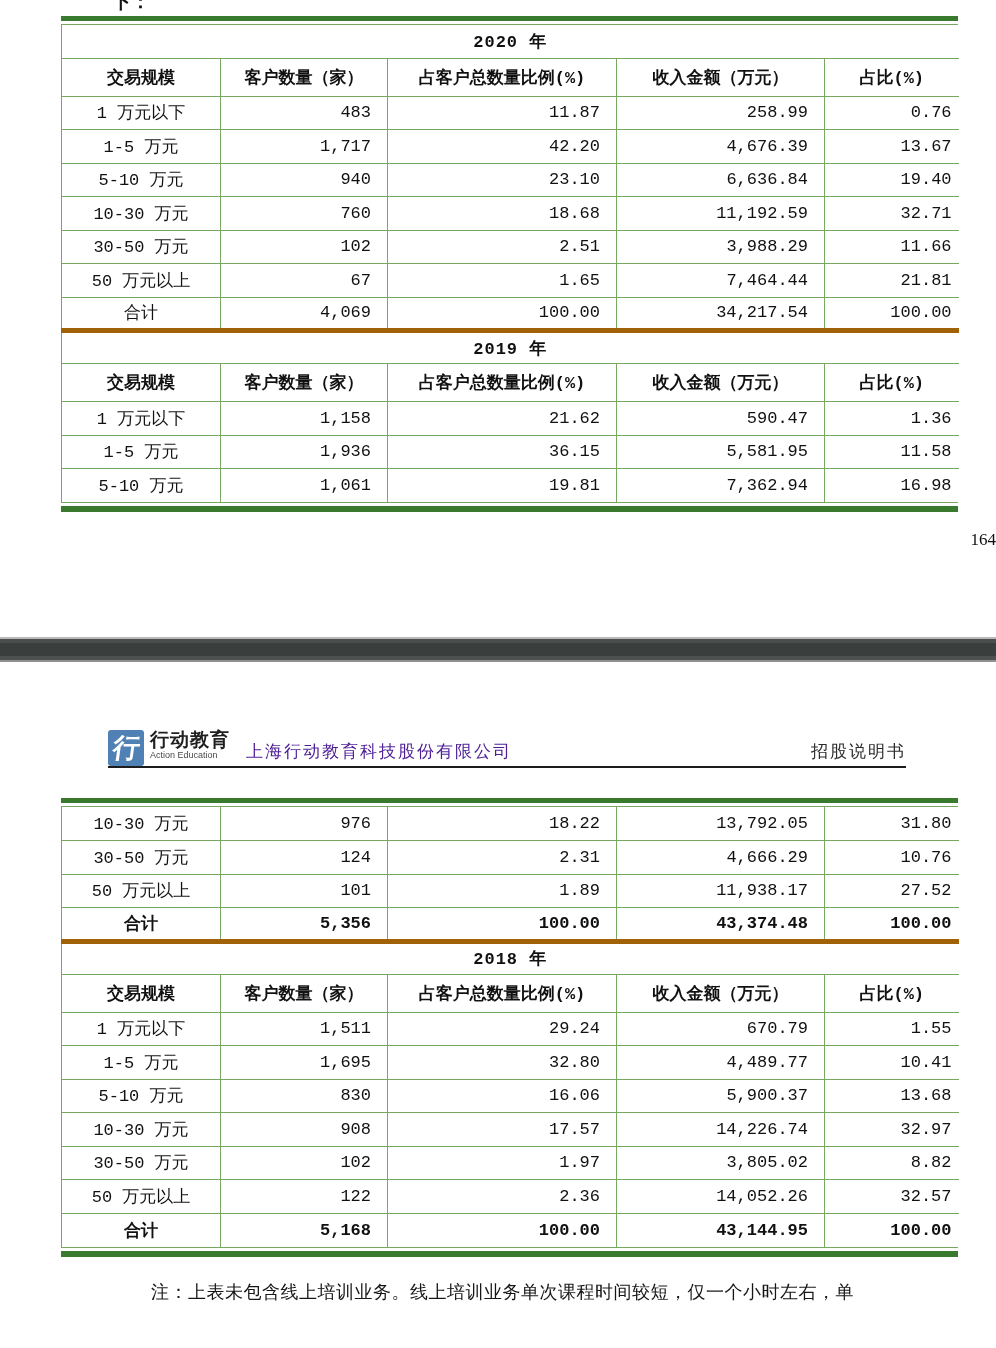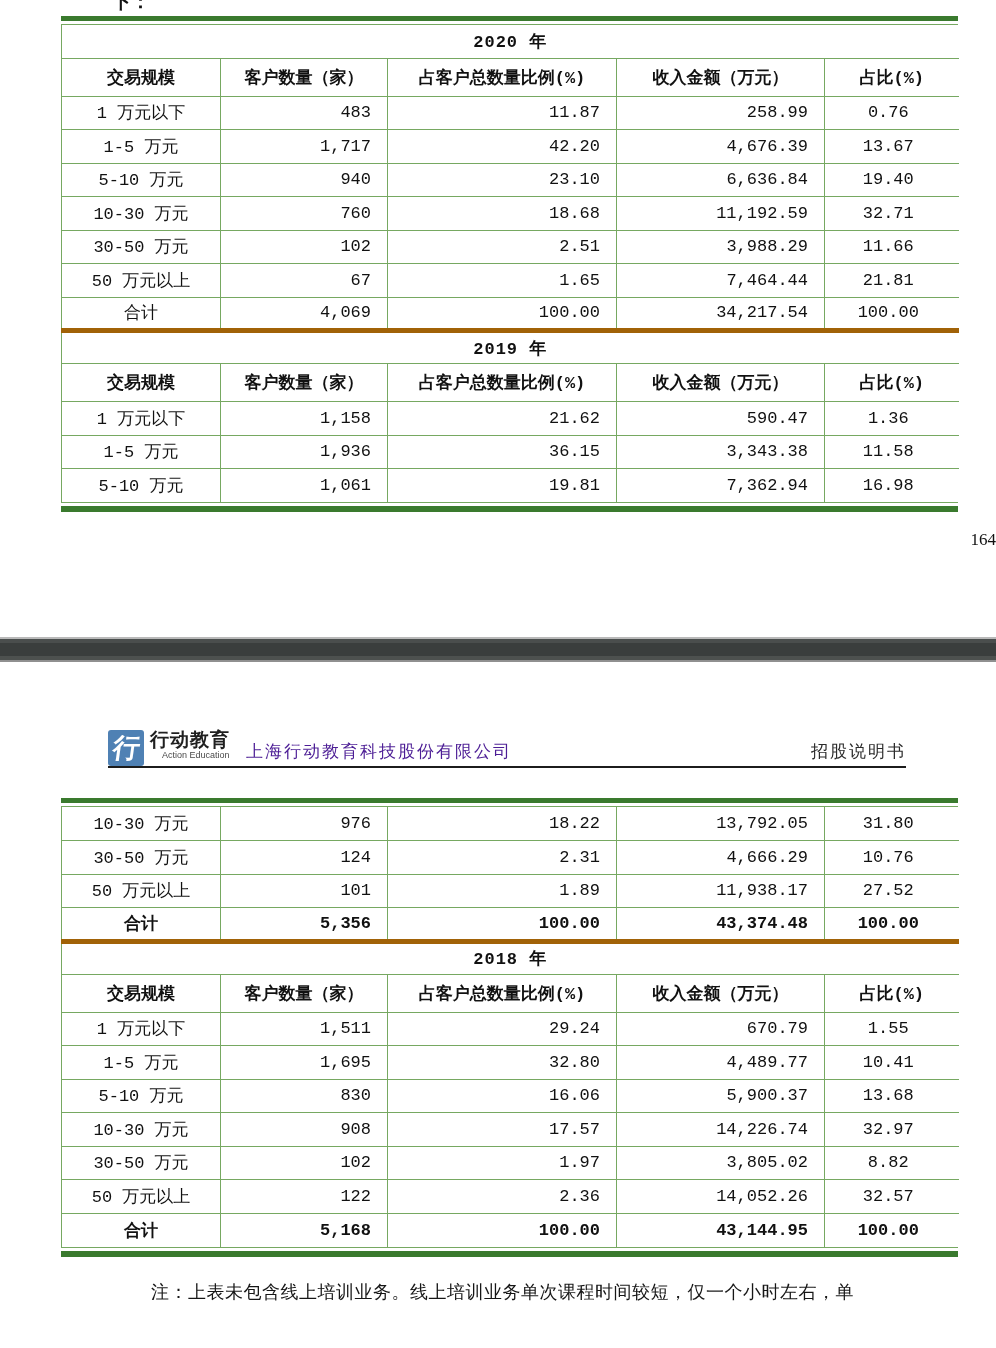--- a/index.html
+++ b/index.html
@@ -48,21 +48,21 @@
     height: 38px; text-align: center; font-weight: bold;
     border-top: 1px solid #76a861; padding: 0 2px;
   }
   tr.row-data td {
     height: 33.5px; border-top: 1px solid #76a861;
   }
   tr.row-data td.c0 { text-align: center; }
   tr.row-data td.c1, tr.row-data td.c2, tr.row-data td.c3 {
     text-align: right; padding-right: 16px;
   }
-  tr.row-data td.c4 { text-align: center; padding-right: 7px; }
+  tr.row-data td.c4 { text-align: right; padding-right: 7px; }
   tr.row-header th + th, tr.row-data td + td { border-left: 1px solid #76a861; }
   tr.bold td { font-weight: bold; }
   tr.row-data:first-child td { border-top: none; }
 
   
   .page-number { margin-top: 18px; text-align: right; font-size: 17px; padding-left: 8px; }
 
   
   .page-divider {
     margin-top: 87px; height: 25px; width: 996px;
@@ -79,21 +79,21 @@
   .logo-group { display: flex; align-items: center; }
   .logo-icon {
     width: 36px; height: 36px; background: #4f81b4; border-radius: 3px;
     color: #fff; font-size: 27px; font-weight: bold; line-height: 36px;
     text-align: center; font-family: "Liberation Sans", sans-serif;
     transform: translateY(3px);
   }
   .logo-icon span { display: inline-block; transform: skewX(-8deg); }
   .logo-text { margin-left: 6px; font-family: "Liberation Sans", sans-serif; }
   .logo-cn { font-size: 19px; font-weight: bold; color: #1f1f1f; letter-spacing: 1px; line-height: 20px; }
-  .logo-en { font-size: 9px; color: #4a4a4a; line-height: 10px; margin-left: 12px; }
+  .logo-en { font-size: 9px; color: #4a4a4a; line-height: 10px; }
   .company-name { margin-left: 16px; font-size: 17px; color: #4c1d95; letter-spacing: 2px; }
   .doc-type { margin-left: auto; font-size: 17px; color: #2b2b2b; letter-spacing: 2px; margin-top: 18px; }
 
   .p2-table { margin-top: 30px; }
 
   
   .note {
     margin: 22px 60px 0 105px;
     font-size: 18px; color: #161616; letter-spacing: 0.5px;
   }
@@ -194,21 +194,21 @@
             <td class="c0">1 万元以下</td>
             <td class="c1">1,158</td>
             <td class="c2">21.62</td>
             <td class="c3">590.47</td>
             <td class="c4">1.36</td>
           </tr>
           <tr class="row-data">
             <td class="c0">1-5 万元</td>
             <td class="c1">1,936</td>
             <td class="c2">36.15</td>
-            <td class="c3">3,343.38</td>
+            <td class="c3">5,581.95</td>
             <td class="c4">11.58</td>
           </tr>
           <tr class="row-data">
             <td class="c0">5-10 万元</td>
             <td class="c1">1,061</td>
             <td class="c2">19.81</td>
             <td class="c3">7,362.94</td>
             <td class="c4">16.98</td>
           </tr>
         </tbody>

